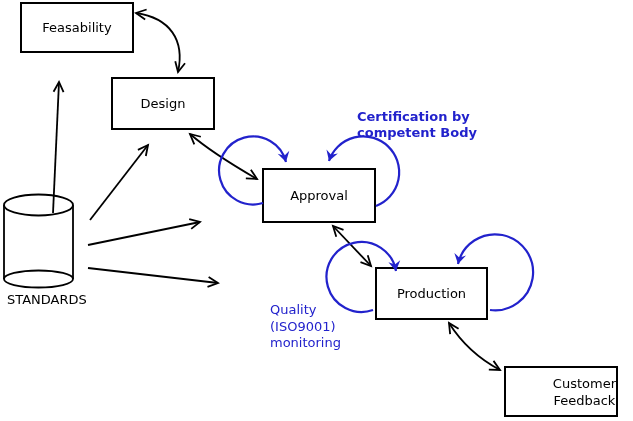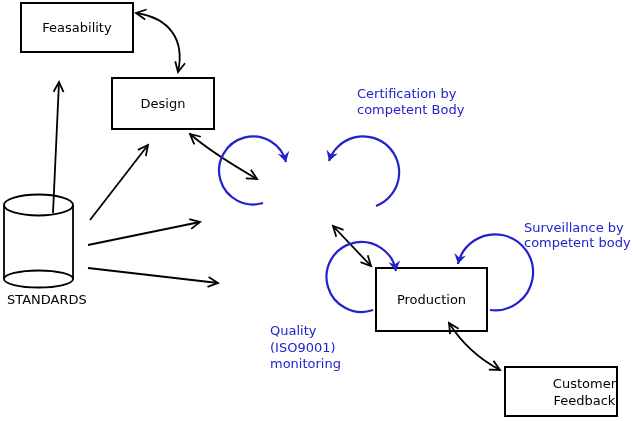--- a/index.html
+++ b/index.html
@@ -9,46 +9,49 @@
   }
   .box {
     position:absolute; box-sizing:border-box; border:2px solid #000;
     background:#fff; display:flex; align-items:center; justify-content:center;
     font-size:13px; color:#000; text-align:center; white-space:pre-line;
     line-height:17px; z-index:1;
   }
   #box-feasability { left:20px;  top:2px;   width:114px; height:51px; }
   #box-design      { left:111px; top:77px;  width:104px; height:53px; }
   #box-approval    { left:262px; top:168px; width:114px; height:55px; }
-  #box-production  { left:375px; top:267px; width:113px; height:65px; }
+  #box-production  { left:375px; top:267px; width:113px; height:53px; }
   #box-customer    { left:504px; top:366px; width:114px; height:51px;justify-content:flex-end; }
 
   #edges-svg { position:absolute; left:0; top:0; z-index:2; pointer-events:none; }
 
   .lbl {
     position:absolute; z-index:3; font-size:13px; color:#000;
     white-space:pre-line; line-height:16px;
   }
   .lbl.blue { color:#2222cc; }
   #lbl-standards { left:1px;   top:292px;margin-left:6px; }
   #lbl-self      { left:251px; top:105px; line-height:18px; }
-  #lbl-cert      { left:357px; top:86px; line-height:16px; }
+  #lbl-cert      { left:357px; top:109px; line-height:16px;font-weight:bold; }
   #lbl-surv      { left:524px; top:220px; line-height:15px; }
-  #lbl-qual      { left:270px; top:302px; line-height:16.5px;margin-top:21px; }
+  #lbl-qual      { left:270px; top:302px; line-height:16.5px; }
 </style>
 </head>
 <body>
 
 <div id="stage">
 
   <div class="box" id="box-feasability">
     <span>Feasability</span>
   </div>
   <div class="box" id="box-design">
     <span>Design</span>
+  </div>
+  <div class="box" id="box-approval">
+    <span>Approval</span>
   </div>
   <div class="box" id="box-production">
     <span>Production</span>
   </div>
   <div class="box" id="box-customer">
     <span>Customer
 Feedback</span>
   </div>
 
   <svg id="edges-svg" width="633" height="421" viewBox="0 0 633 421">
@@ -83,19 +86,17 @@
       <path d="M 263 203 A 34 34 0 1 1 286 162" marker-end="url(#mk-blue)"></path>
       <path d="M 376 206 A 36 36 0 1 0 329 161" marker-end="url(#mk-blue)"></path>
       <path d="M 373 310 A 35 35 0 1 1 396 271" marker-end="url(#mk-blue)"></path>
       <path d="M 490 310 A 38 38 0 1 0 458 264" marker-end="url(#mk-blue)"></path>
     </g>
   </svg>
 
   <div class="lbl" id="lbl-standards">STANDARDS</div>
   <div class="lbl blue" id="lbl-cert">Certification by
 competent Body</div>
-  <div class="lbl blue" id="lbl-surv">Surveillance by
-competent body</div>
   <div class="lbl blue" id="lbl-qual">Quality
 (ISO9001)
 monitoring</div>
 
 </div>
 
 </body></html>

